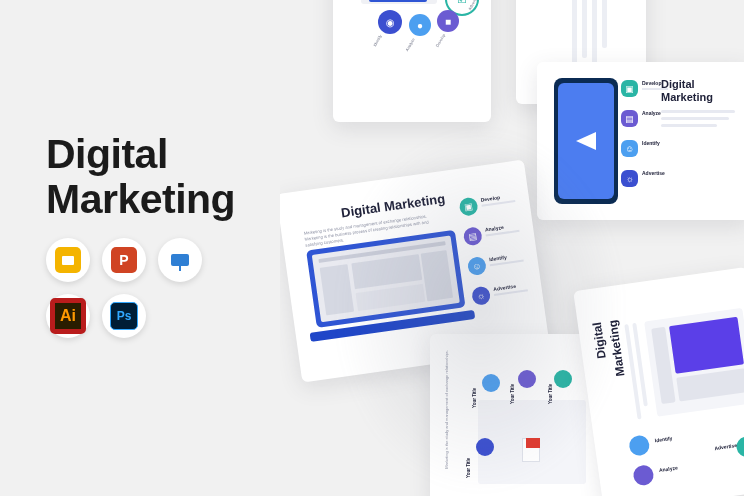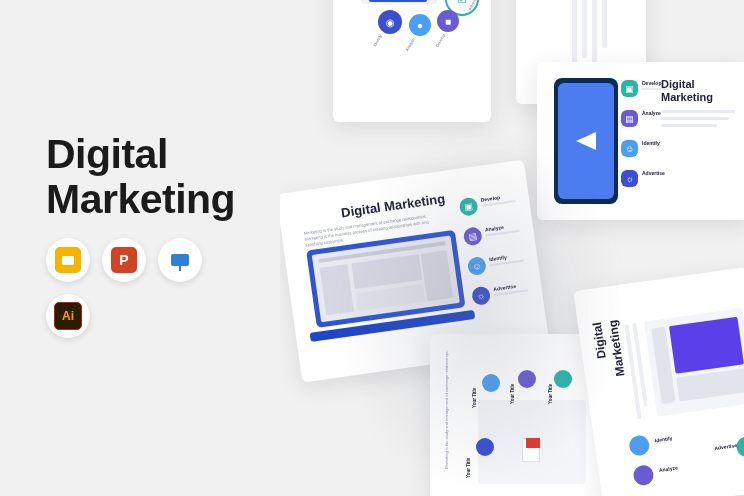--- a/index.html
+++ b/index.html
@@ -26,21 +26,21 @@
     width:44px;height:44px;border-radius:50%;
     background:#ffffff;box-shadow:0 2px 6px rgba(0,0,0,.13);
     display:flex;align-items:center;justify-content:center;
     position:relative;
   }
   .chip{width:26px;height:26px;border-radius:5px;display:flex;align-items:center;justify-content:center;
         color:#fff;font-size:13px;font-weight:bold;}
   .chip.gslides{background:#f4b400;}
   .chip.ppt{background:#d04423;font-size:14px;}
   .chip.key{background:#ffffff;}
-  .chip.ai{background:#2a1d00;color:#ff9a00;border:1px solid #b91c1c;font-size:12px;}
+  .chip.ai{background:#2a1d00;color:#ff9a00;border:5px solid #b91c1c;font-size:16px;}
   .chip.ps{background:#001e36;color:#31a8ff;border:1px solid #31a8ff;font-size:12px;}
 
   
   .slide{
     position:absolute;background:#ffffff;border-radius:6px;
     box-shadow:0 6px 22px rgba(60,64,80,.13);
     overflow:hidden;
   }
   .shadow-blob{
     position:absolute;left:330px;top:120px;width:300px;height:380px;
@@ -241,17 +241,20 @@
             <div style="width:18px;height:12px;background:#2f7fd4;border-radius:2px;position:relative;">
               <div style="position:absolute;left:8px;top:11px;width:2px;height:6px;background:#2f7fd4;"></div>
             </div>
           </div>
         </div>
       </div>
       <div class="badge-row">
         <div class="badge">
           <div class="chip ai">Ai</div>
         </div>
+        <div class="badge">
+          <div class="chip ps">Ps</div>
+        </div>
       </div>
     </div>
   </div>
 
 </div>
 
 </body></html>

